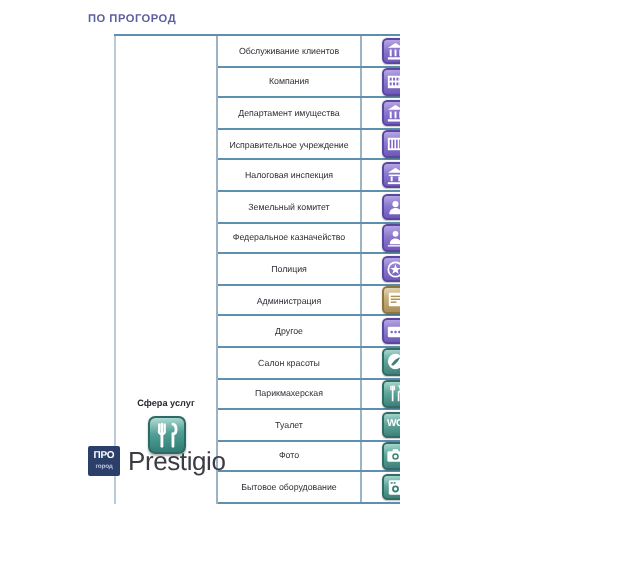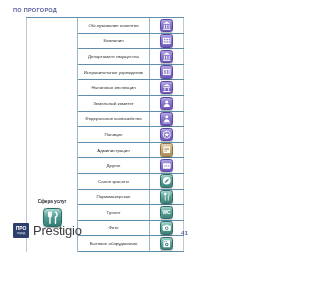--- a/index.html
+++ b/index.html
@@ -13,20 +13,21 @@
     font-family: "Liberation Sans", sans-serif;
     overflow: hidden;
     position: relative;
   }
   .page {
     position: relative;
     width: 200px;
     height: 248px;
     background: #ffffff;
     box-sizing: border-box;
+    margin-left: 31px;
   }
 
   
   .header {
     position: absolute;
     left: 13px;
     top: 7px;
     font-size: 5.6px;
     font-weight: bold;
     letter-spacing: 0.25px;

